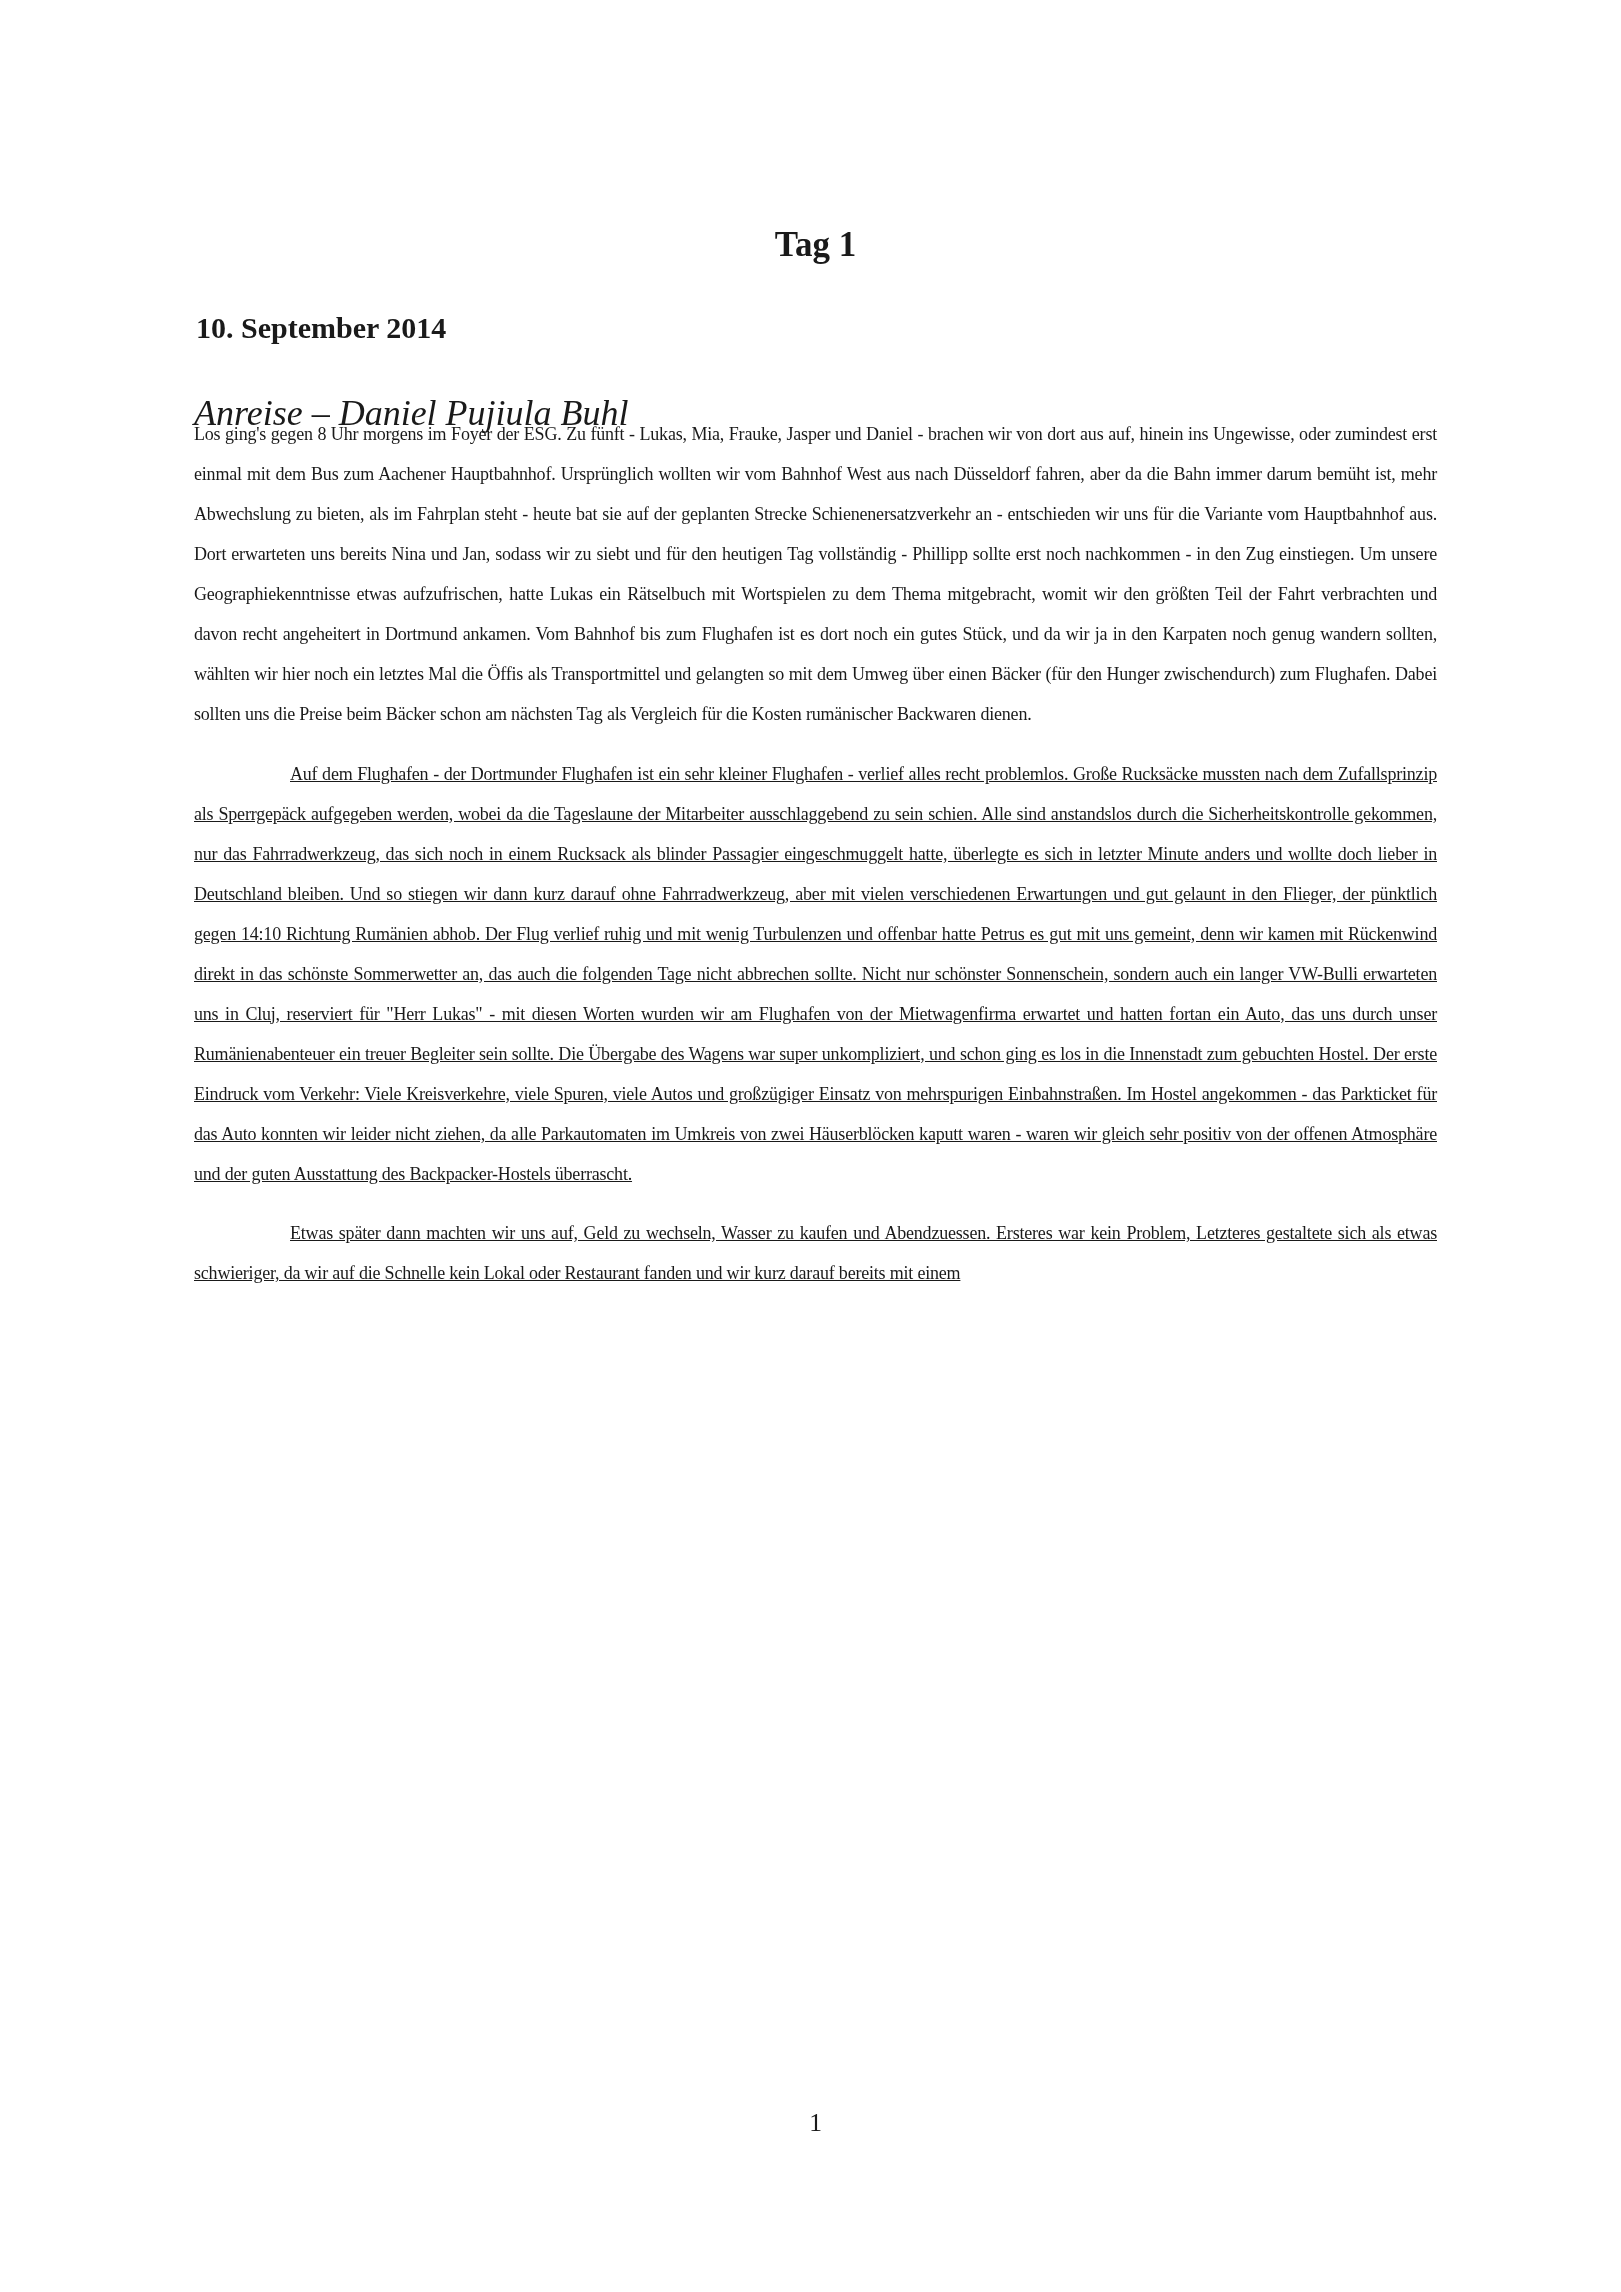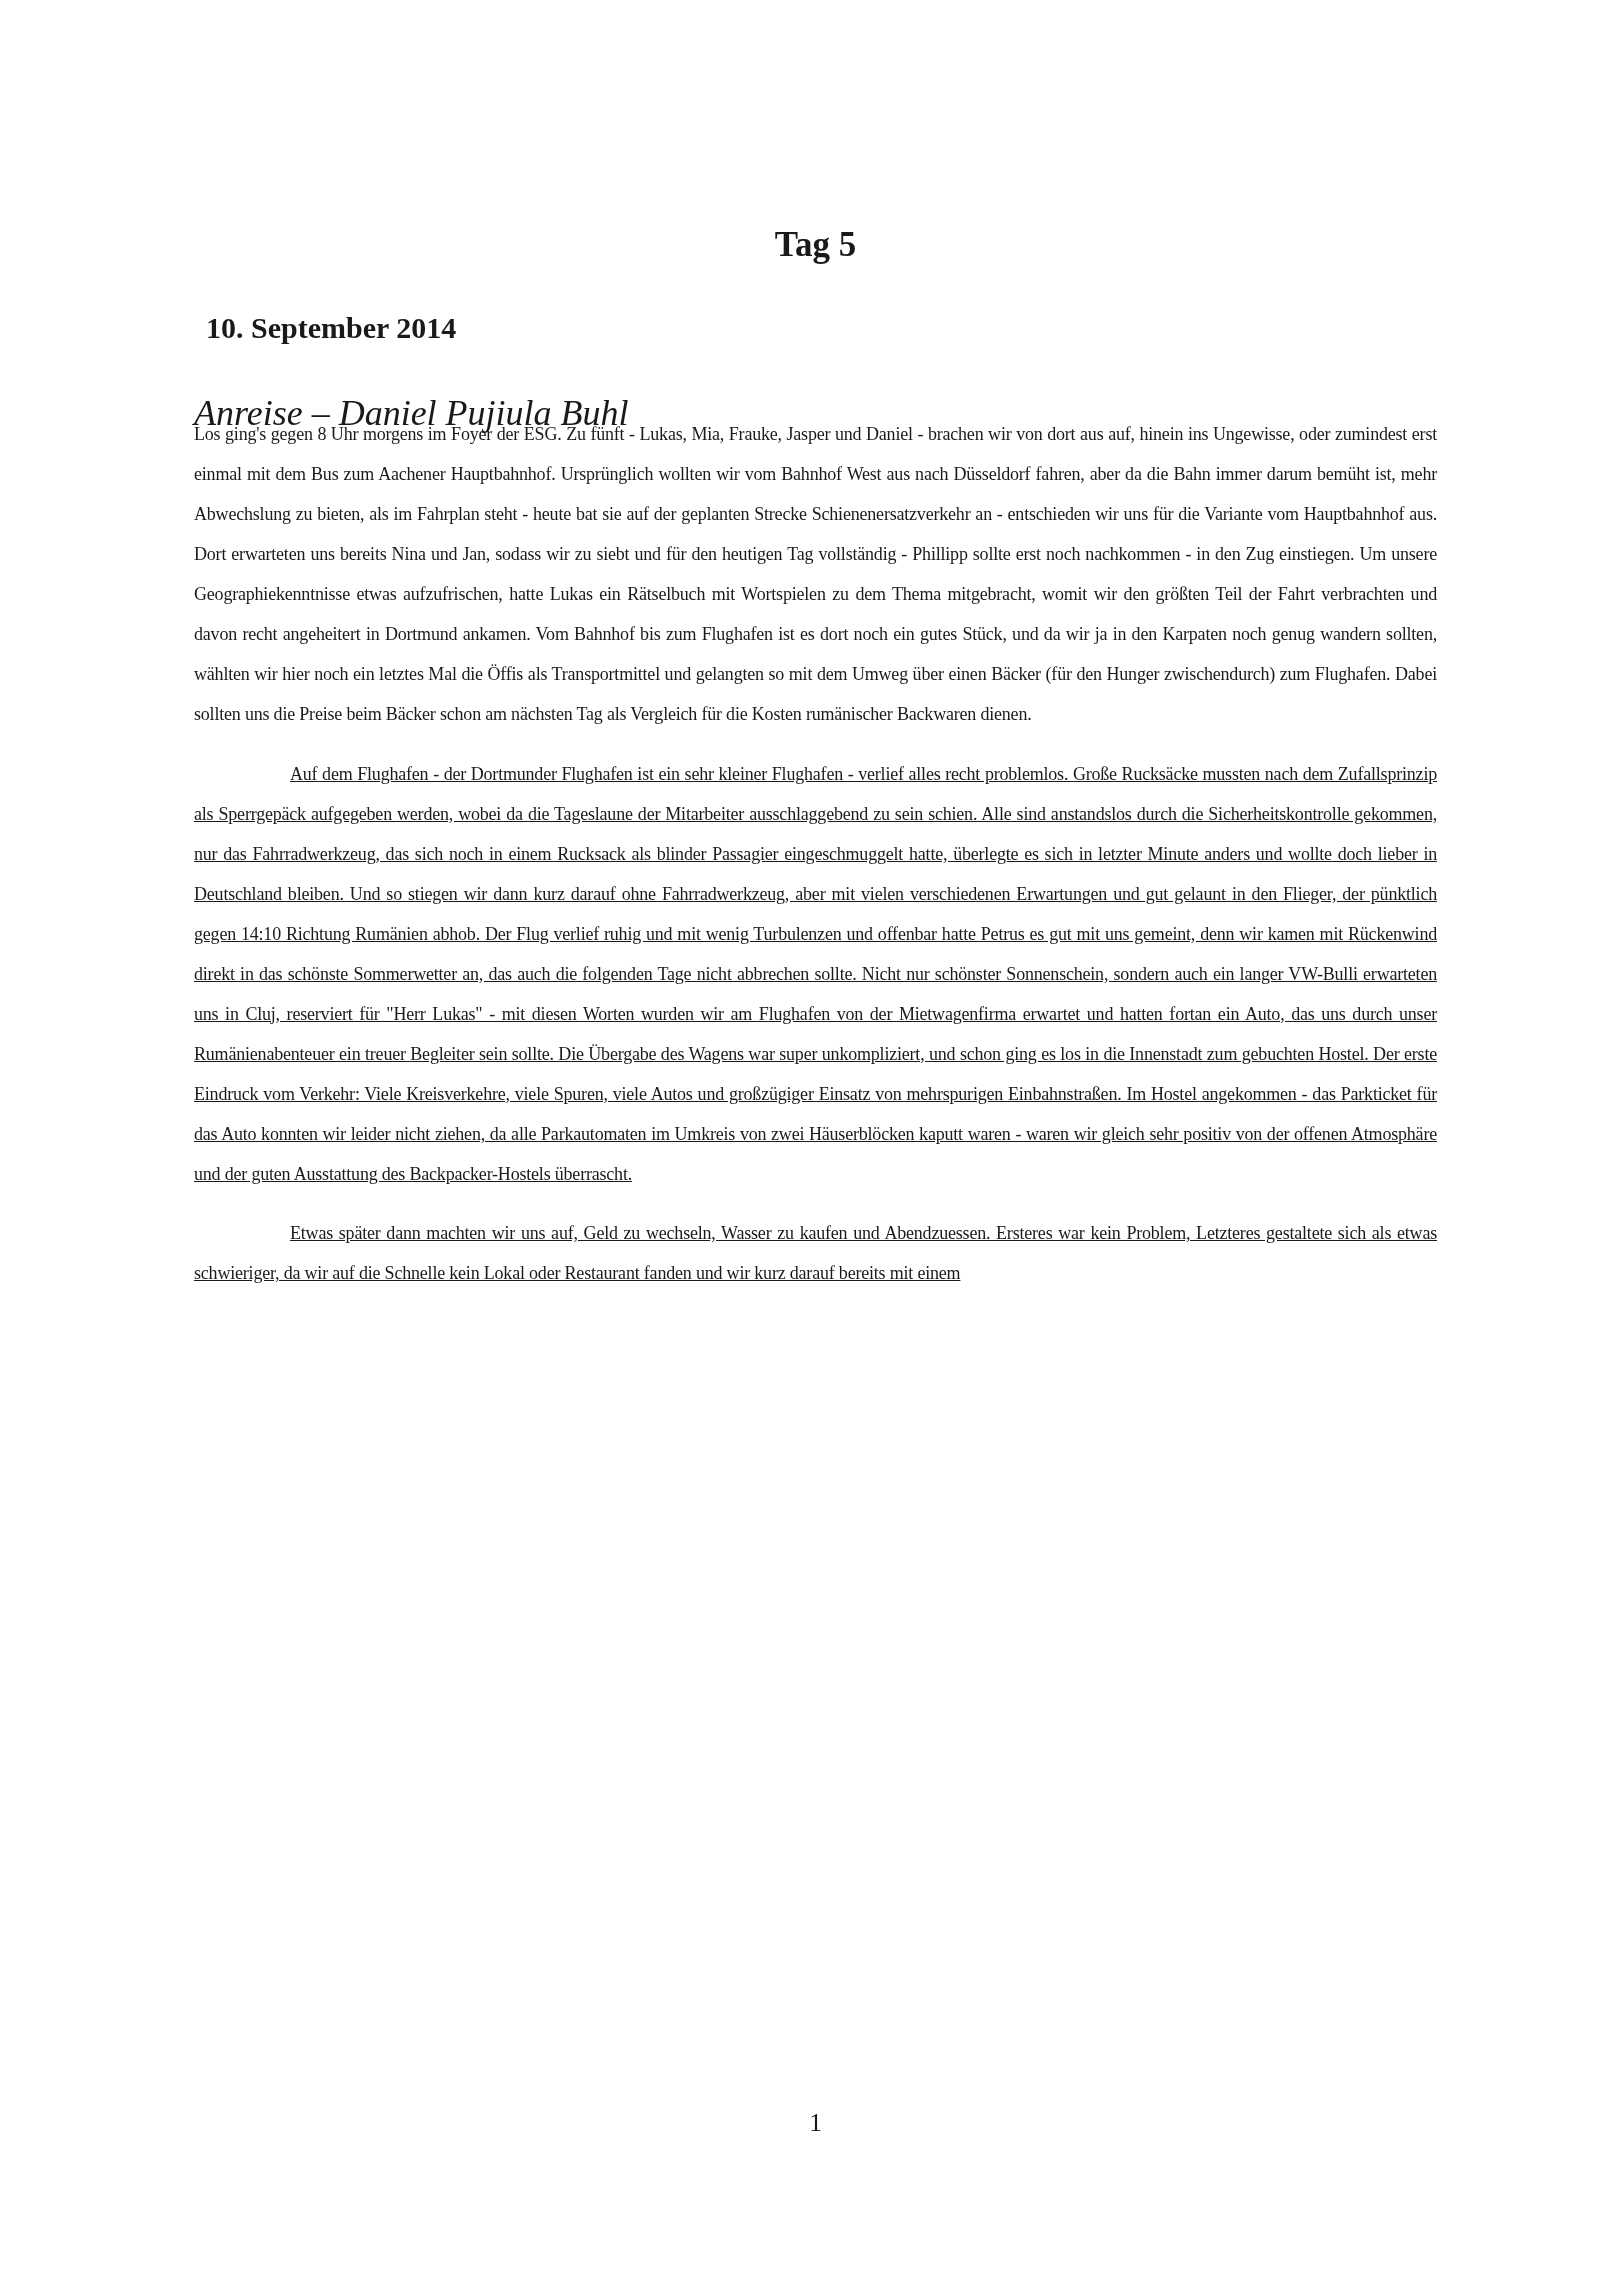--- a/index.html
+++ b/index.html
@@ -7,21 +7,21 @@
   .page {
     position: absolute; left: 194px; top: 0; width: 1243px;
     font-family: "Liberation Serif", "DejaVu Serif", serif;
     color: #1a1a1a;
   }
   .title {
     position: absolute; top: 223px; left: 0; width: 1243px; text-align: center;
     font-weight: bold; font-size: 35px; line-height: 43px;
   }
   .date {
-    position: absolute; top: 308px; left: 12px;
+    position: absolute; top: 308px; left: 2px;
     font-weight: bold; font-size: 30px; line-height: 39px;
   }
   .section {
     position: absolute; top: 394px; left: 0;
     font-style: italic; font-size: 36px; line-height: 39px;
   }
   .body {
     position: absolute; top: 414px; left: 0; width: 1243px;
     font-size: 18px; line-height: 40px; text-align: justify;
     letter-spacing: -0.2px;
@@ -30,21 +30,21 @@
   .body p.indent { text-indent: 96px; text-decoration: underline; }
   .pagenum {
     position: absolute; top: 2103px; left: 0; width: 1243px; text-align: center;
     font-size: 25.5px; line-height: 39px;
   }
 </style>
 </head>
 <body>
 
 <div class="page">
-  <div class="title">Tag 5</div>
+  <div class="title">Tag 1</div>
   <div class="date">10. September 2014</div>
   <div class="section">Anreise – Daniel Pujiula Buhl</div>
   <div class="body">
     <p>Los ging's gegen 8 Uhr morgens im Foyer der ESG. Zu fünft - Lukas, Mia, Frauke, Jasper und Daniel - brachen wir von dort aus auf, hinein ins Ungewisse, oder zumindest erst einmal mit dem Bus zum Aachener Hauptbahnhof. Ursprünglich wollten wir vom Bahnhof West aus nach Düsseldorf fahren, aber da die Bahn immer darum bemüht ist, mehr Abwechslung zu bieten, als im Fahrplan steht - heute bat sie auf der geplanten Strecke Schienenersatzverkehr an - entschieden wir uns für die Variante vom Hauptbahnhof aus. Dort erwarteten uns bereits Nina und Jan, sodass wir zu siebt und für den heutigen Tag vollständig - Phillipp sollte erst noch nachkommen - in den Zug einstiegen. Um unsere Geographiekenntnisse etwas aufzufrischen, hatte Lukas ein Rätselbuch mit Wortspielen zu dem Thema mitgebracht, womit wir den größten Teil der Fahrt verbrachten und davon recht angeheitert in Dortmund ankamen. Vom Bahnhof bis zum Flughafen ist es dort noch ein gutes Stück, und da wir ja in den Karpaten noch genug wandern sollten, wählten wir hier noch ein letztes Mal die Öffis als Transportmittel und gelangten so mit dem Umweg über einen Bäcker (für den Hunger zwischendurch) zum Flughafen. Dabei sollten uns die Preise beim Bäcker schon am nächsten Tag als Vergleich für die Kosten rumänischer Backwaren dienen.</p>
     <p class="indent">Auf dem Flughafen - der Dortmunder Flughafen ist ein sehr kleiner Flughafen - verlief alles recht problemlos. Große Rucksäcke mussten nach dem Zufallsprinzip als Sperrgepäck aufgegeben werden, wobei da die Tageslaune der Mitarbeiter ausschlaggebend zu sein schien. Alle sind anstandslos durch die Sicherheitskontrolle gekommen, nur das Fahrradwerkzeug, das sich noch in einem Rucksack als blinder Passagier eingeschmuggelt hatte, überlegte es sich in letzter Minute anders und wollte doch lieber in Deutschland bleiben. Und so stiegen wir dann kurz darauf ohne Fahrradwerkzeug, aber mit vielen verschiedenen Erwartungen und gut gelaunt in den Flieger, der pünktlich gegen 14:10 Richtung Rumänien abhob. Der Flug verlief ruhig und mit wenig Turbulenzen und offenbar hatte Petrus es gut mit uns gemeint, denn wir kamen mit Rückenwind direkt in das schönste Sommerwetter an, das auch die folgenden Tage nicht abbrechen sollte. Nicht nur schönster Sonnenschein, sondern auch ein langer VW-Bulli erwarteten uns in Cluj, reserviert für "Herr Lukas" - mit diesen Worten wurden wir am Flughafen von der Mietwagenfirma erwartet und hatten fortan ein Auto, das uns durch unser Rumänienabenteuer ein treuer Begleiter sein sollte. Die Übergabe des Wagens war super unkompliziert, und schon ging es los in die Innenstadt zum gebuchten Hostel. Der erste Eindruck vom Verkehr: Viele Kreisverkehre, viele Spuren, viele Autos und großzügiger Einsatz von mehrspurigen Einbahnstraßen. Im Hostel angekommen - das Parkticket für das Auto konnten wir leider nicht ziehen, da alle Parkautomaten im Umkreis von zwei Häuserblöcken kaputt waren - waren wir gleich sehr positiv von der offenen Atmosphäre und der guten Ausstattung des Backpacker-Hostels überrascht.</p>
     <p class="indent">Etwas später dann machten wir uns auf, Geld zu wechseln, Wasser zu kaufen und Abendzuessen. Ersteres war kein Problem, Letzteres gestaltete sich als etwas schwieriger, da wir auf die Schnelle kein Lokal oder Restaurant fanden und wir kurz darauf bereits mit einem</p>
   </div>
   <div class="pagenum">1</div>
 </div>
 

